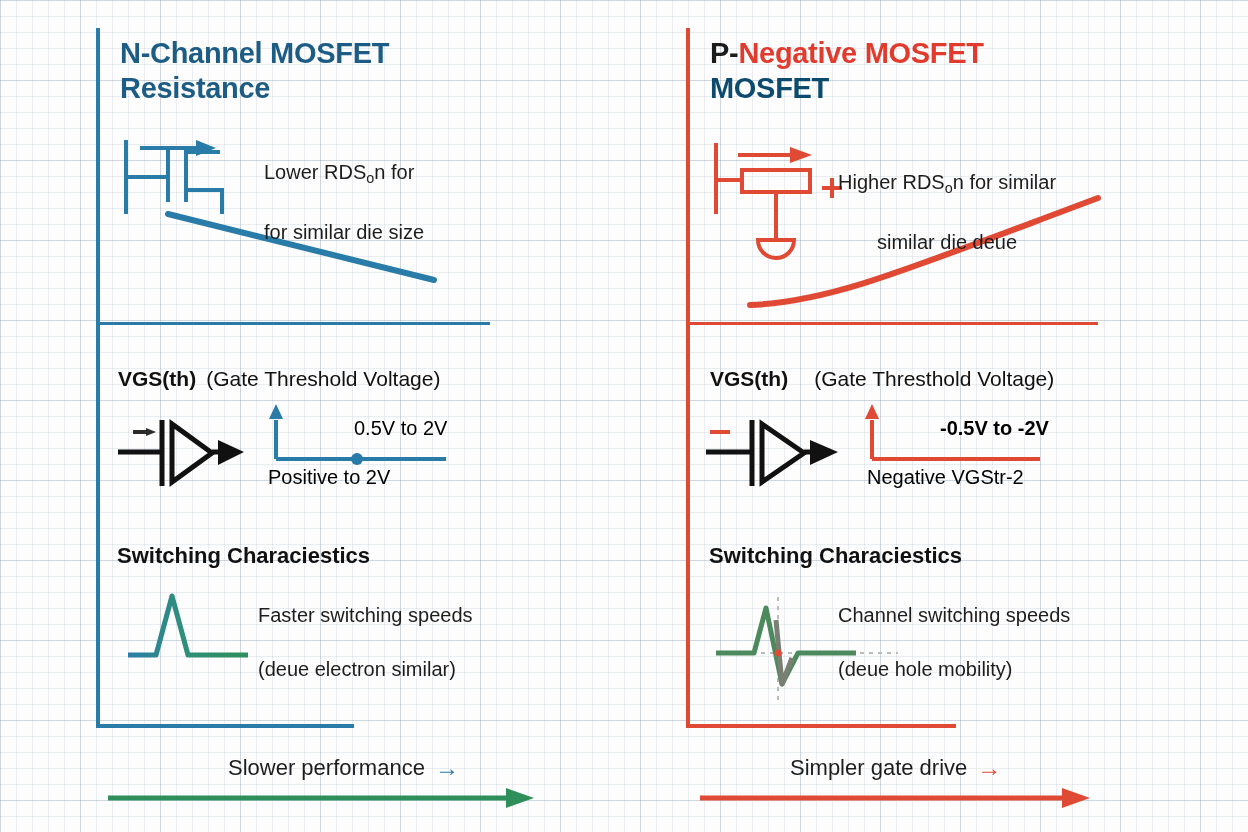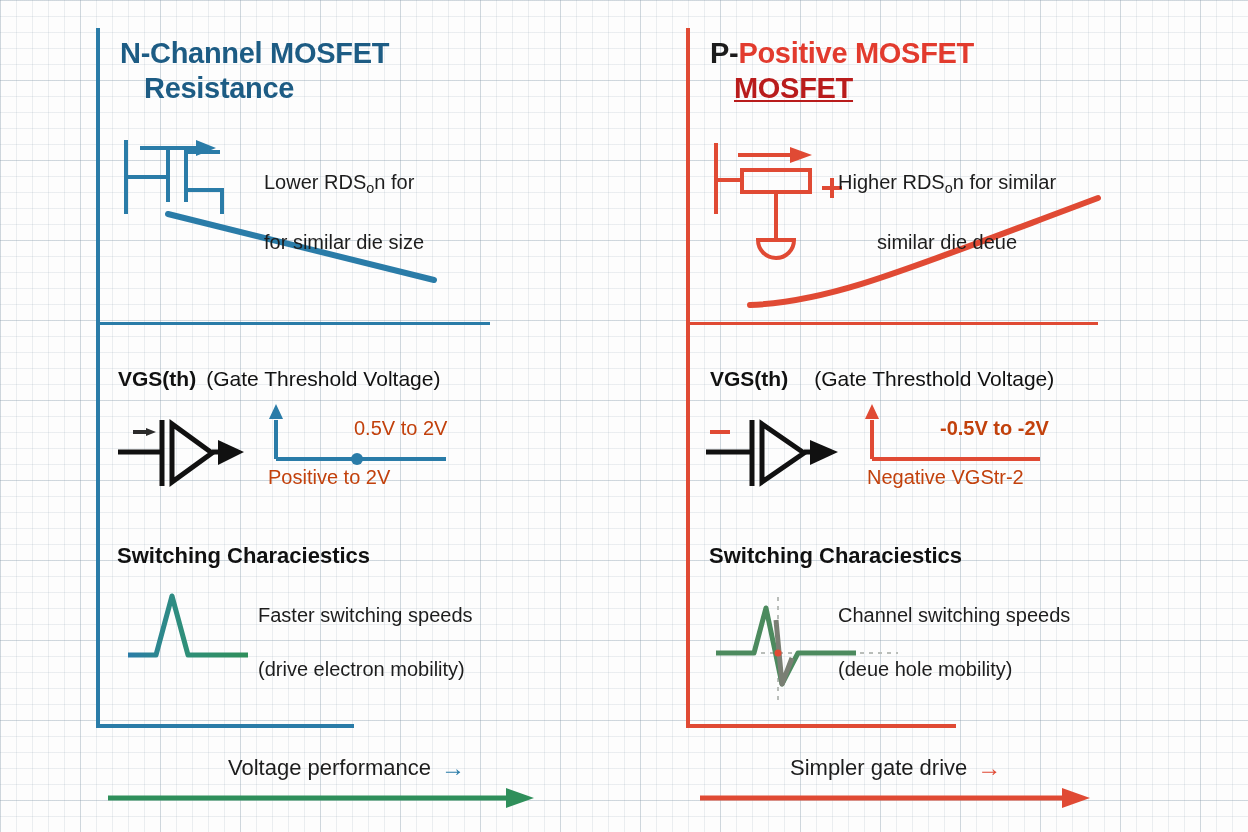--- a/index.html
+++ b/index.html
@@ -38,42 +38,42 @@
   .hdiv{position:absolute;height:3px;}
   .hdiv-l{left:96px;top:322px;width:394px;background:#2a7ca8;}
   .hdiv-r{left:686px;top:322px;width:412px;background:#e04a34;}
 
   
   .title{position:absolute;font-weight:bold;font-size:29px;line-height:35px;letter-spacing:-.3px;}
   .title-l{left:120px;top:36px;color:#1d5c84;}
   .title-r{left:710px;top:36px;}
   .t-dark{color:#1c1c1c;}
   .t-red{color:#e23b2e;}
-  .t-green{color:#b91c1c;text-decoration:underline;}
-  .title .line2{display:block;margin-left:24px;}
+  .t-green{color:#0c4a6e;}
+  .title .line2{display:block;}
 
   
   .para{position:absolute;font-size:20px;line-height:27px;color:#1d1d1d;white-space:pre-line;}
-  .para-r1l{left:264px;top:142px;}
+  .para-r1l{left:264px;top:132px;}
   .para-r1r{left:838px;top:142px;text-align:center;}
   .para-r3l{left:258px;top:575px;}
   .para-r3r{left:838px;top:575px;}
 
   
   .sec-head{position:absolute;font-size:21px;color:#111;white-space:nowrap;}
   .sec-head b{font-weight:bold;}
   .sh-vgs-l{left:118px;top:367px;}
   .sh-vgs-r{left:710px;top:367px;}
   .sh-sw-l{left:117px;top:543px;font-weight:bold;font-size:22px;}
   .sh-sw-r{left:709px;top:543px;font-weight:bold;font-size:22px;}
   .gap{display:inline-block;width:10px;}
   .gap-wide{display:inline-block;width:26px;}
 
   
-  .lbl{position:absolute;font-size:20px;color:#c2410c;white-space:nowrap;}
+  .lbl{position:absolute;font-size:20px;color:#000000;white-space:nowrap;}
   .lbl-05-l{left:354px;top:417px;}
   .lbl-pos-l{left:268px;top:466px;}
   .lbl-05-r{left:940px;top:417px;font-weight:bold;}
   .lbl-neg-r{left:867px;top:466px;}
 
   
   .foot{position:absolute;font-size:22px;color:#1d1d1d;white-space:nowrap;}
   .foot-l{left:228px;top:754px;}
   .foot-r{left:790px;top:754px;}
   .foot .arw{display:inline-block;margin-left:10px;font-size:24px;vertical-align:-1px;}
@@ -159,34 +159,34 @@
         <stop offset="0%" stop-color="#2a7ca8"></stop>
         <stop offset="45%" stop-color="#2f8f7b"></stop>
         <stop offset="100%" stop-color="#2f8f5b"></stop>
       </linearGradient>
     </defs>
     <path d="M128,655 L156,655 L172,596 L188,655 L248,655" stroke="url(#pulseGrad)" stroke-width="5" fill="none" stroke-linejoin="round"></path>
   </svg>
 
   <div class="para para-r3l">
     <span>Faster switching speeds</span><br>
-    <span>(drive electron mobility)</span>
+    <span>(deue electron similar)</span>
   </div>
 
   <div class="foot foot-l">
-    <span>Voltage performance</span><span class="arw arw-blue">→</span>
+    <span>Slower performance</span><span class="arw arw-blue">→</span>
   </div>
 
   <svg width="1248" height="832">
     <line x1="108" y1="798" x2="512" y2="798" stroke="#2f8f5b" stroke-width="5"></line>
     <polygon points="506,788 534,798 506,808" fill="#2f8f5b"></polygon>
   </svg>
 
   <div class="title title-r">
-    <span class="t-dark">P-</span><span class="t-red">Positive MOSFET</span>
+    <span class="t-dark">P-</span><span class="t-red">Negative MOSFET</span>
     <span class="line2 t-green">MOSFET</span>
   </div>
 
   <svg width="1248" height="832">
     <g stroke="#e04a34" stroke-width="4" fill="none" stroke-linecap="square">
       <line x1="716" y1="145" x2="716" y2="212"></line>
       <line x1="716" y1="180" x2="742" y2="180"></line>
       <rect x="742" y="170" width="68" height="22"></rect>
       <line x1="776" y1="192" x2="776" y2="238"></line>
       <line x1="740" y1="155" x2="796" y2="155"></line>

